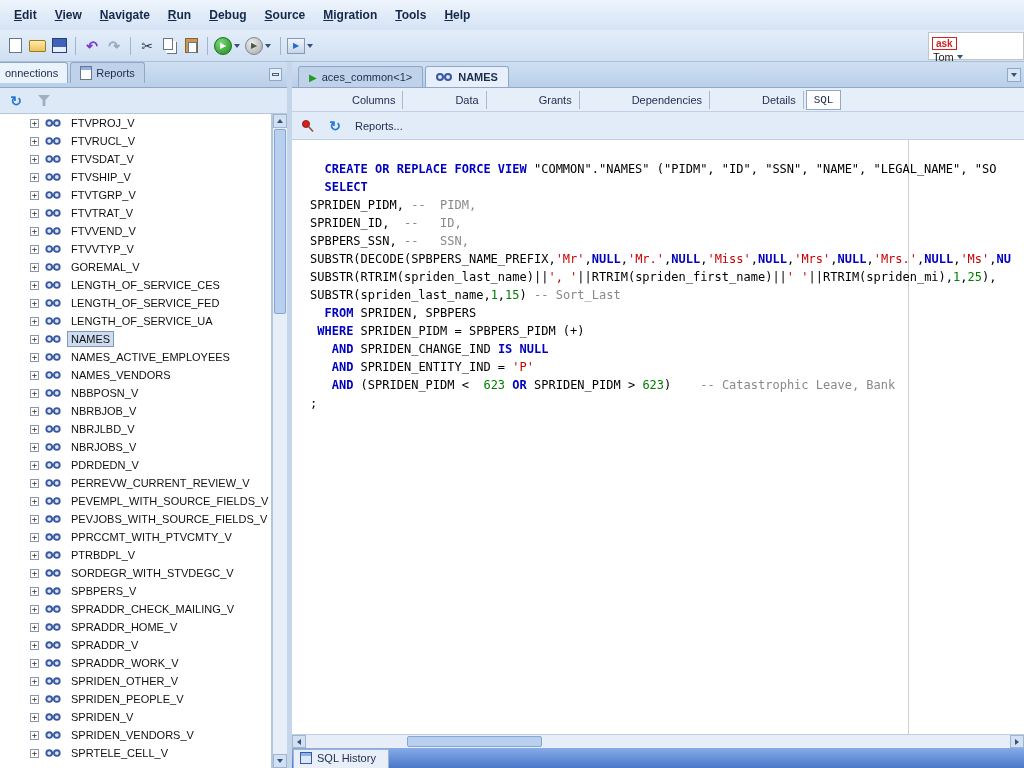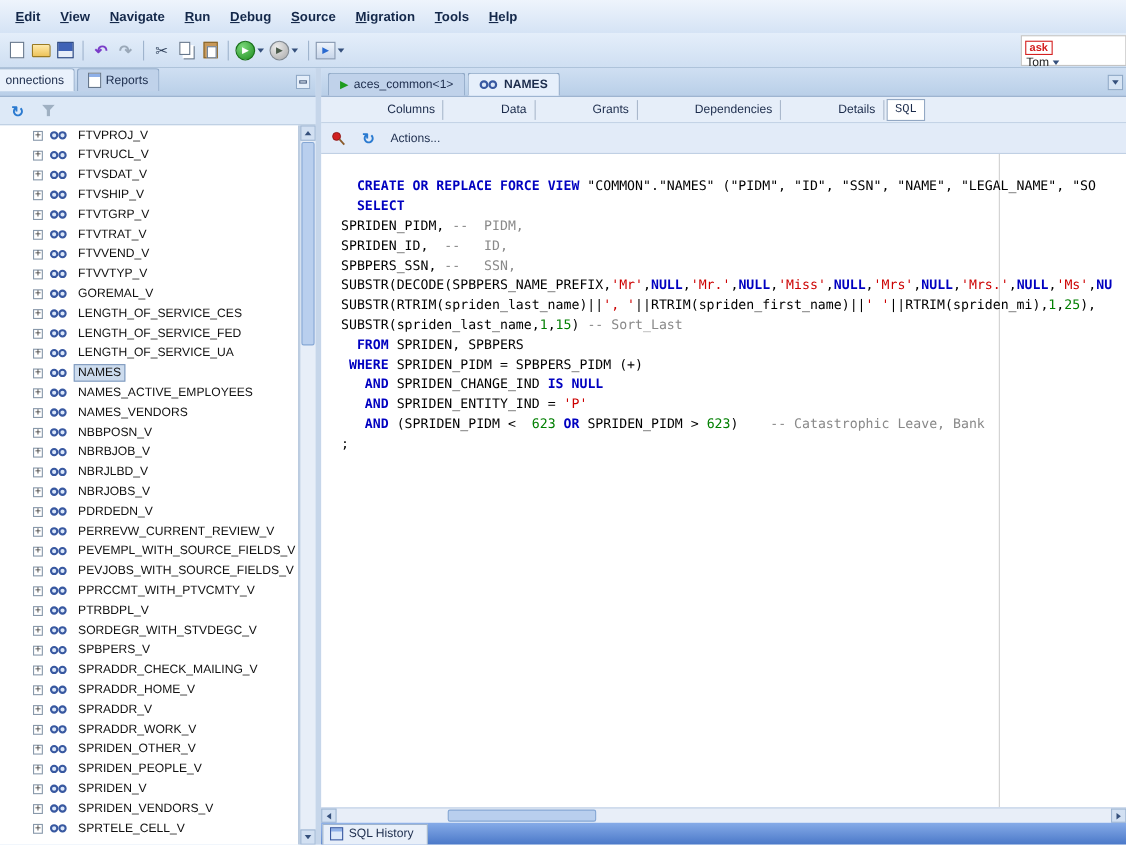--- a/index.html
+++ b/index.html
@@ -393,21 +393,21 @@
         <span class="subtab active">SQL</span>
       </div>
     <div class="actions-bar">
       <span class="pin">
         <svg width="14" height="14" viewBox="0 0 14 14">
             <circle cx="5" cy="5" r="3.6" fill="#d02020" stroke="#8a1414" stroke-width="0.8"></circle>
             <line x1="7.5" y1="7.5" x2="12" y2="12.5" stroke="#8a5a2a" stroke-width="1.6"></line>
           </svg>
       </span>
       <span class="tb-icon i-refresh-icon">↻</span>
-      <span class="actions-label">Actions...</span>
+      <span class="actions-label">Reports...</span>
     </div>
     <div class="editor">
       <div class="margin-line"></div>
       <div class="code"><div class="code-line"><span class="tok-p">  </span><span class="tok-k">CREATE OR REPLACE FORCE VIEW</span><span class="tok-p"> "COMMON"."NAMES" ("PIDM", "ID", "SSN", "NAME", "LEGAL_NAME", "SO</span></div><div class="code-line"><span class="tok-p">  </span><span class="tok-k">SELECT</span></div><div class="code-line"><span class="tok-p">SPRIDEN_PIDM, </span><span class="tok-c">--  PIDM,</span></div><div class="code-line"><span class="tok-p">SPRIDEN_ID,  </span><span class="tok-c">--   ID,</span></div><div class="code-line"><span class="tok-p">SPBPERS_SSN, </span><span class="tok-c">--   SSN,</span></div><div class="code-line"><span class="tok-p">SUBSTR(DECODE(SPBPERS_NAME_PREFIX,</span><span class="tok-s">'Mr'</span><span class="tok-p">,</span><span class="tok-k">NULL</span><span class="tok-p">,</span><span class="tok-s">'Mr.'</span><span class="tok-p">,</span><span class="tok-k">NULL</span><span class="tok-p">,</span><span class="tok-s">'Miss'</span><span class="tok-p">,</span><span class="tok-k">NULL</span><span class="tok-p">,</span><span class="tok-s">'Mrs'</span><span class="tok-p">,</span><span class="tok-k">NULL</span><span class="tok-p">,</span><span class="tok-s">'Mrs.'</span><span class="tok-p">,</span><span class="tok-k">NULL</span><span class="tok-p">,</span><span class="tok-s">'Ms'</span><span class="tok-p">,</span><span class="tok-k">NU</span></div><div class="code-line"><span class="tok-p">SUBSTR(RTRIM(spriden_last_name)||</span><span class="tok-s">', '</span><span class="tok-p">||RTRIM(spriden_first_name)||</span><span class="tok-s">' '</span><span class="tok-p">||RTRIM(spriden_mi),</span><span class="tok-n">1</span><span class="tok-p">,</span><span class="tok-n">25</span><span class="tok-p">),</span></div><div class="code-line"><span class="tok-p">SUBSTR(spriden_last_name,</span><span class="tok-n">1</span><span class="tok-p">,</span><span class="tok-n">15</span><span class="tok-p">) </span><span class="tok-c">-- Sort_Last</span></div><div class="code-line"><span class="tok-p">  </span><span class="tok-k">FROM</span><span class="tok-p"> SPRIDEN, SPBPERS</span></div><div class="code-line"><span class="tok-p"> </span><span class="tok-k">WHERE</span><span class="tok-p"> SPRIDEN_PIDM = SPBPERS_PIDM (+)</span></div><div class="code-line"><span class="tok-p">   </span><span class="tok-k">AND</span><span class="tok-p"> SPRIDEN_CHANGE_IND </span><span class="tok-k">IS NULL</span></div><div class="code-line"><span class="tok-p">   </span><span class="tok-k">AND</span><span class="tok-p"> SPRIDEN_ENTITY_IND = </span><span class="tok-s">'P'</span></div><div class="code-line"><span class="tok-p">   </span><span class="tok-k">AND</span><span class="tok-p"> (SPRIDEN_PIDM &lt;  </span><span class="tok-n">623</span><span class="tok-p"> </span><span class="tok-k">OR</span><span class="tok-p"> SPRIDEN_PIDM &gt; </span><span class="tok-n">623</span><span class="tok-p">)    </span><span class="tok-c">-- Catastrophic Leave, Bank</span></div><div class="code-line"><span class="tok-p">;</span></div></div>
     </div>
     <div class="hscroll">
       <div class="hs-btn left">
           <span class="tri-left"></span>
         </div>
       <div class="hs-thumb"></div>

